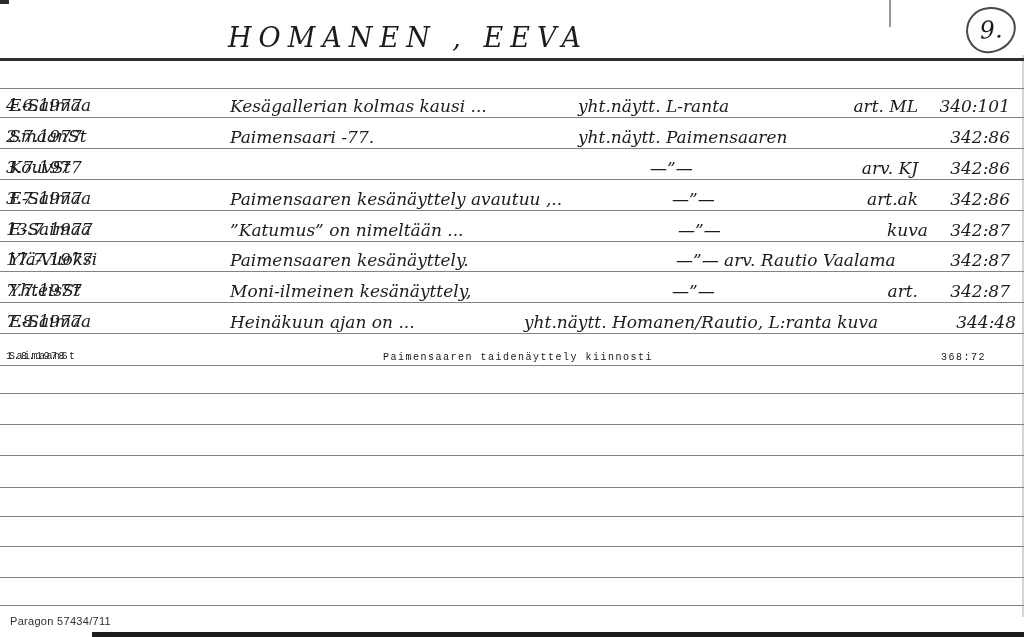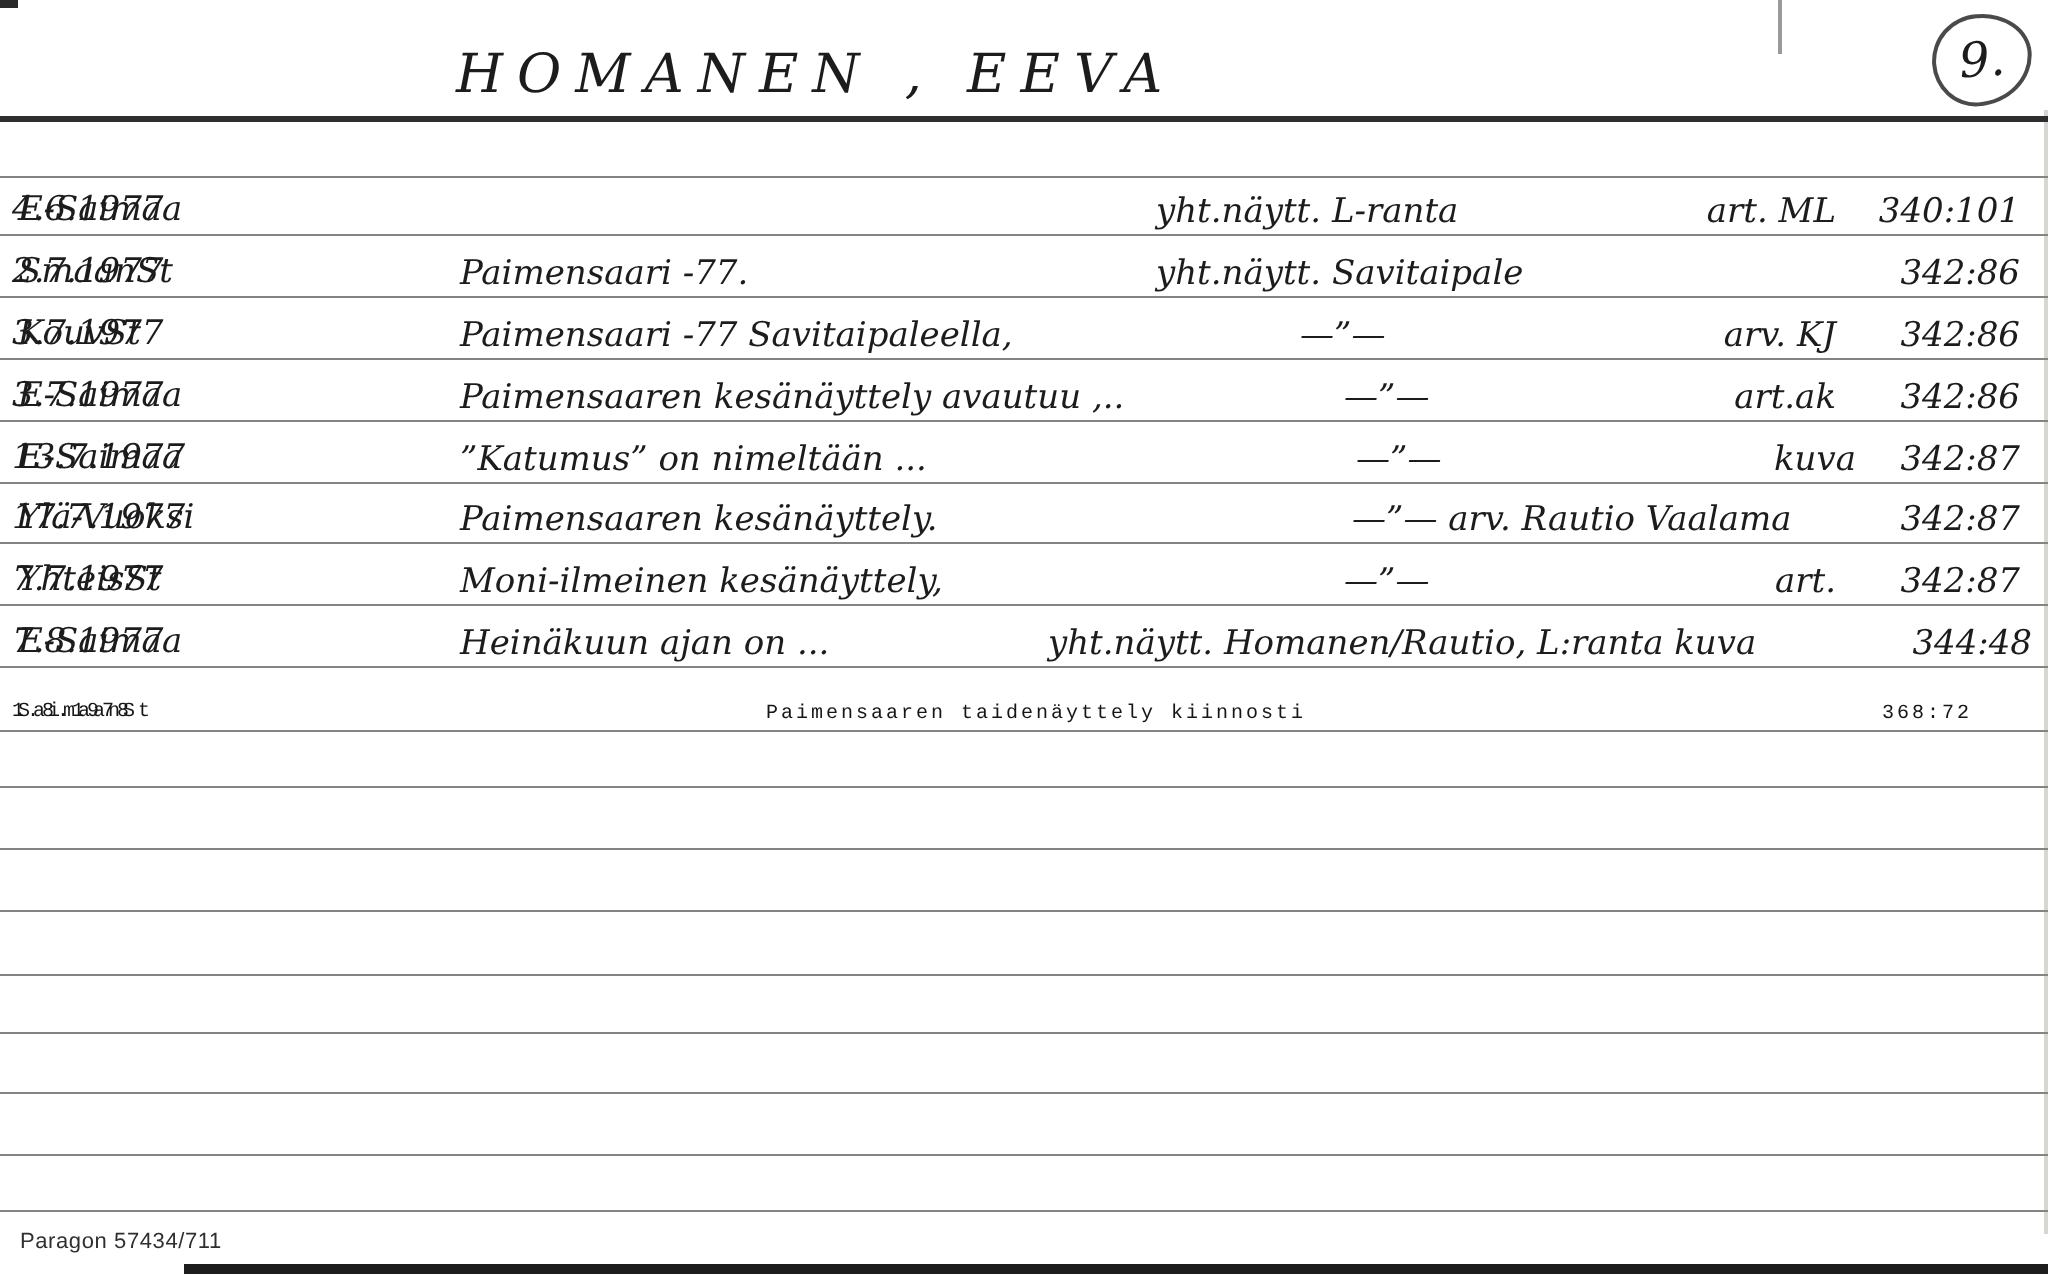--- a/index.html
+++ b/index.html
@@ -101,41 +101,41 @@
   <div class="rule" style="top:516px"></div>
   <div class="rule" style="top:546px"></div>
   <div class="rule" style="top:577px"></div>
   <div class="rule" style="top:605px"></div>
 
   <div class="row hw" style="top:91px">
     <span class="c-ds">
         <span>4.6.1977</span>
         <span class="c-src">E-Saimaa</span>
       </span>
+    <span class="c-title">Kesägallerian kolmas kausi ...</span>
     <span class="c-note">yht.näytt. L-ranta</span>
     <span class="c-credit">art. ML</span>
     <span class="c-ref">340:101</span>
   </div>
 
   <div class="row hw" style="top:122px">
     <span class="c-ds">
         <span>2.7.1977</span>
         <span class="c-src">SmaanSt</span>
       </span>
     <span class="c-title">Paimensaari -77.</span>
-    <span class="c-note">yht.näytt. Savitaipale</span>
+    <span class="c-note">yht.näytt. Paimensaaren</span>
     <span class="c-ref">342:86</span>
   </div>
 
   <div class="row hw ditto" style="top:153px">
     <span class="c-ds">
         <span>3.7.1977</span>
         <span class="c-src">KouvSt</span>
       </span>
-    <span class="c-title">Paimensaari -77 Savitaipaleella,</span>
     <span class="c-note" style="left:650px">—”—</span>
     <span class="c-credit">arv. KJ</span>
     <span class="c-ref">342:86</span>
   </div>
 
   <div class="row hw" style="top:184px">
     <span class="c-ds">
         <span>3.7.1977</span>
         <span class="c-src">E-Saimaa</span>
       </span>

